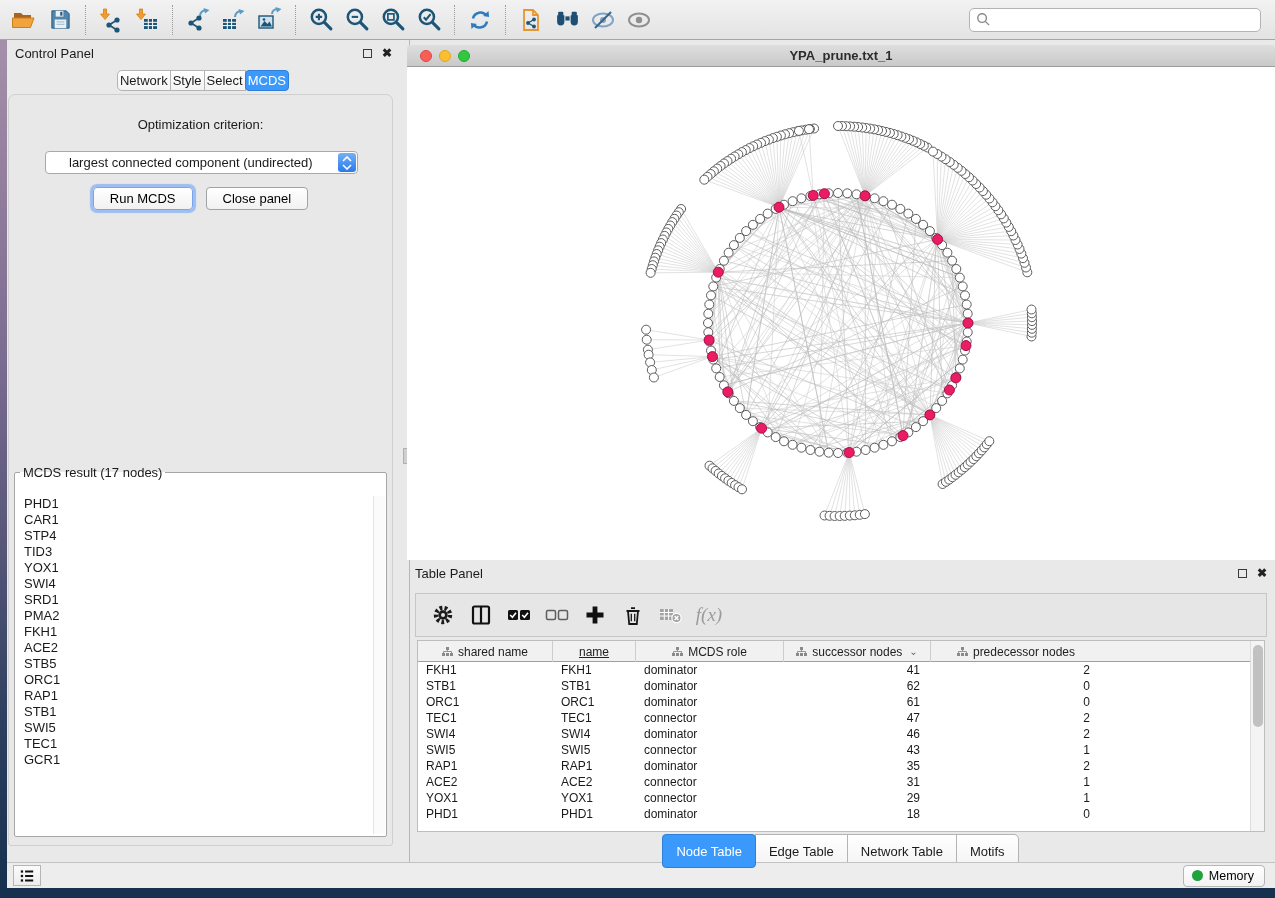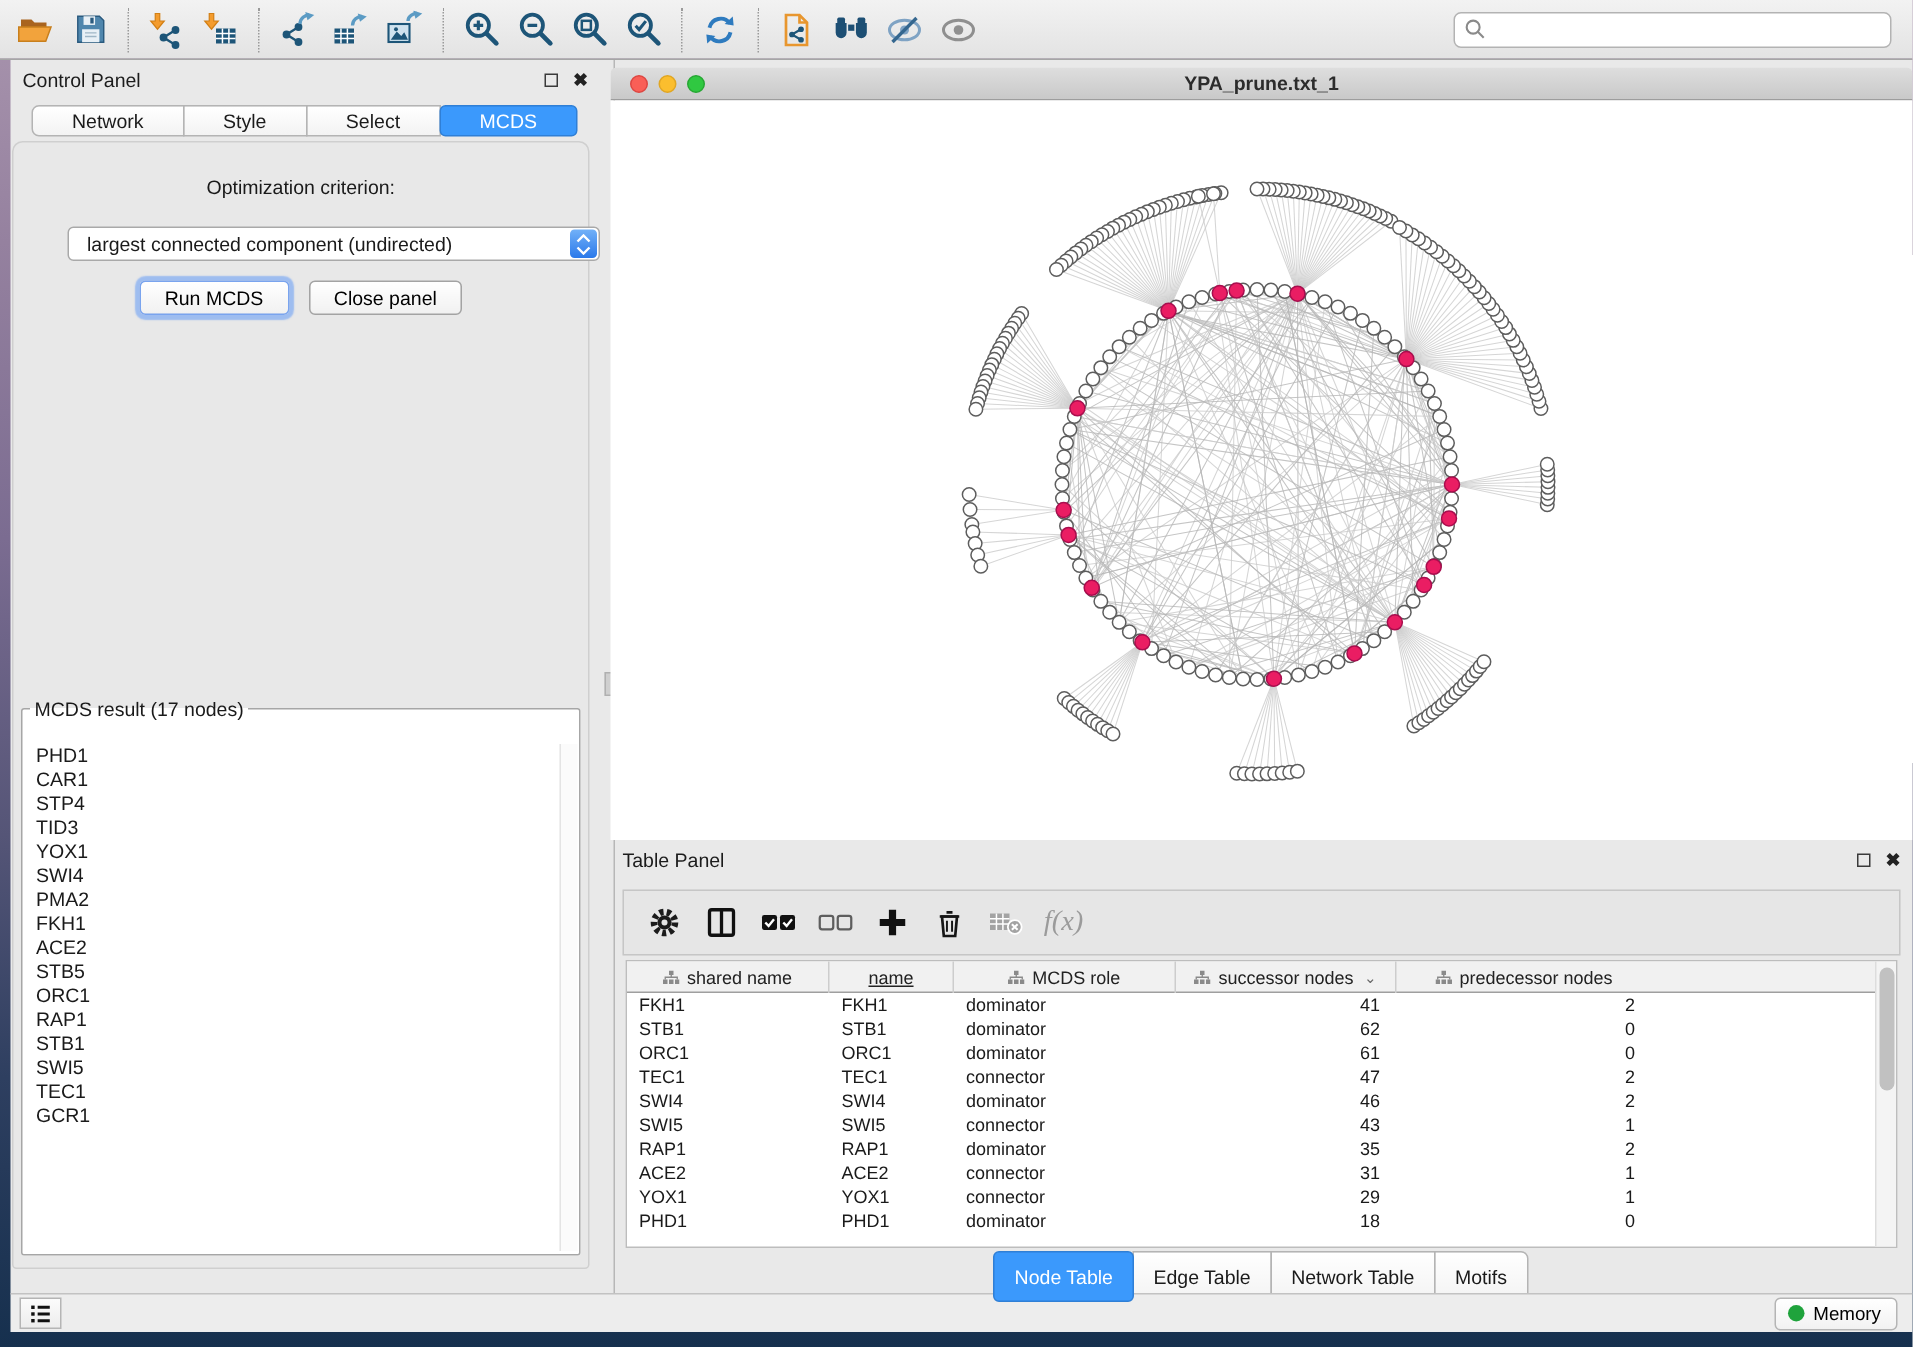--- a/index.html
+++ b/index.html
@@ -27,34 +27,34 @@
   
   .main { position:absolute; left:7px; top:40px; width:1268px; height:822px; background:#e9e9e9; }
   .panel-header { height:26px; display:flex; align-items:center; padding:0 8px; font-size:13px; color:#1c1c1c; }
   .ph-title { flex:1; }
   .float-ic { width:9px; height:9px; border:1.6px solid #3a3a3a; display:inline-block; margin-right:10px; }
   .close-ic { font-size:12px; font-weight:bold; color:#222; }
   
   .control-panel { position:absolute; left:0; top:0; width:393px; height:822px; }
   .cp-tabs { position:absolute; left:0; top:30px; width:100%; display:flex; justify-content:center; }
   .cp-tab {
-    height:21px; padding:0 26px; background:linear-gradient(#ffffff,#f3f3f3);
+    height:21px; padding:0 2px; background:linear-gradient(#ffffff,#f3f3f3);
     border:1px solid #b4b4b4; margin-left:-1px; display:flex; align-items:center; font-size:13px;
   }
   .cp-tab:first-child { border-radius:5px 0 0 5px; }
   .cp-tab.active { background:#3b99fc; border:1px solid #2f7fd6; border-radius:4px; color:#fff; z-index:2; }
   .cp-body {
     position:absolute; left:1px; top:54px; width:385px; height:752px;
     background:#e8e8e8; border:1px solid #cfcfcf; border-radius:7px 7px 3px 3px;
   }
   .opt-label { text-align:center; margin-top:22px; font-size:13px; }
   .mac-select {
-    position:absolute; left:36px; top:56px; width:355px; height:23px;
+    position:absolute; left:36px; top:56px; width:313px; height:23px;
     background:#fff; border:1px solid #a9a9a9; border-radius:4px;
-    display:flex; align-items:center; padding-left:12px; font-size:13px;
+    display:flex; align-items:center; padding-left:23px; font-size:13px;
   }
   .mac-select .stepper {
     position:absolute; right:1px; top:1px; width:18px; height:19px; border-radius:3px;
     background:linear-gradient(#72b1f8,#2b79ea); display:flex; flex-direction:column; align-items:center; justify-content:center; gap:2px;
   }
   .btn-row { position:absolute; left:0; top:92px; width:100%; display:flex; justify-content:center; gap:13px; }
   .mac-btn {
     height:23px; padding:0 16px; font-size:13px; font-family:"Liberation Sans",sans-serif;
     background:linear-gradient(#ffffff,#f1f1f1); border:1px solid #a3a3a3; border-radius:4px;
   }
@@ -310,20 +310,21 @@
       </div>
       <fieldset class="result-box">
         <legend>MCDS result (17 nodes)</legend>
         <div class="result-list" id="mcds-list">
             <div class="result-item">PHD1</div>
             <div class="result-item">CAR1</div>
             <div class="result-item">STP4</div>
             <div class="result-item">TID3</div>
             <div class="result-item">YOX1</div>
             <div class="result-item">SWI4</div>
+            <div class="result-item">SRD1</div>
             <div class="result-item">PMA2</div>
             <div class="result-item">FKH1</div>
             <div class="result-item">ACE2</div>
             <div class="result-item">STB5</div>
             <div class="result-item">ORC1</div>
             <div class="result-item">RAP1</div>
             <div class="result-item">STB1</div>
             <div class="result-item">SWI5</div>
             <div class="result-item">TEC1</div>
             <div class="result-item">GCR1</div>

